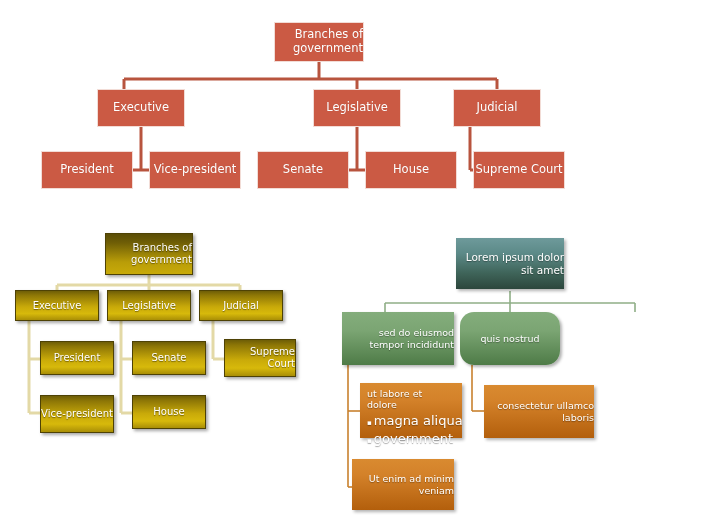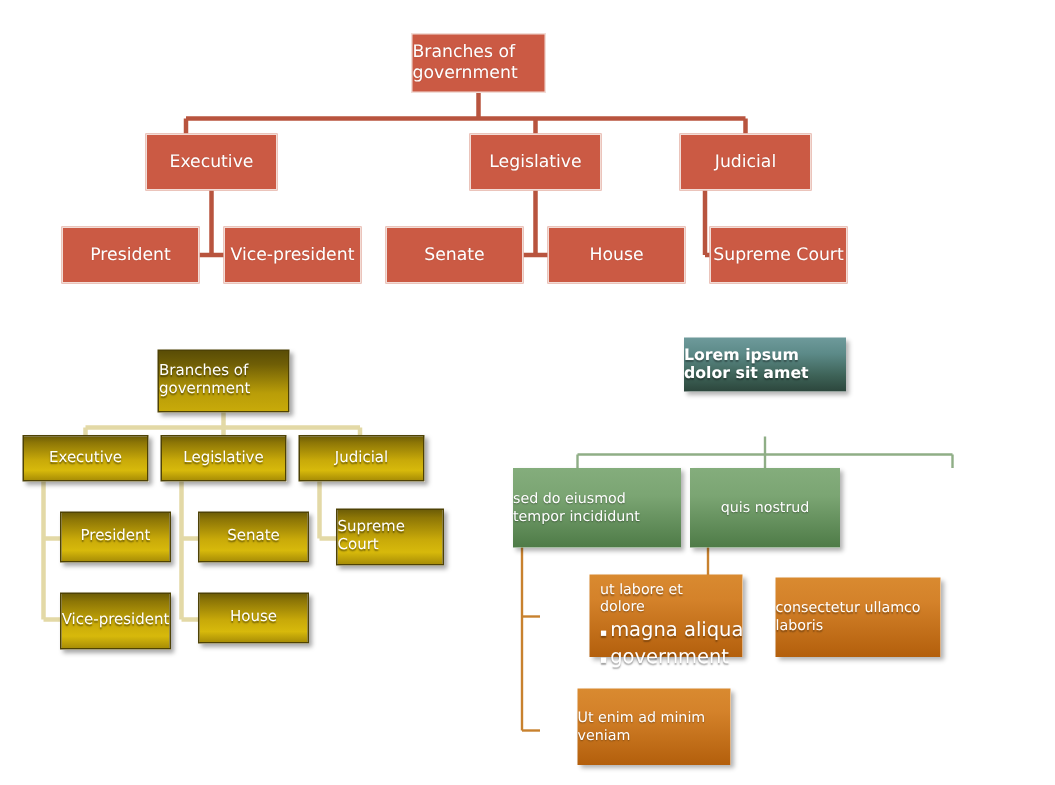--- a/index.html
+++ b/index.html
@@ -11,21 +11,21 @@
     position:relative;
   }
   .canvas{position:absolute;left:0;top:0;width:703px;height:523px;}
   .lines{position:absolute;left:0;top:0;width:703px;height:523px;pointer-events:none;}
   .node{
     position:absolute;
     box-sizing:border-box;
     display:flex;
     align-items:center;
     justify-content:center;
-    text-align:left;
+    text-align:right;
     color:#ffffff;
     line-height:1.18;
   }
 
   
   .c1{
     background:#CB5A44;
     border:1.5px solid #F2DCD6;
     font-size:11.5px;
     text-shadow:0 0 1px rgba(0,0,0,.15);
@@ -54,21 +54,20 @@
     background:linear-gradient(to bottom,#84AD7C 0%,#7BA573 35%,#4E7B47 100%);
     font-size:9.5px;
     box-shadow:2px 2px 3px rgba(0,0,0,.3);
     text-shadow:0 1px 1px rgba(0,0,0,.35);
   }
   .c3leaf{
     background:linear-gradient(to bottom,#D98A30 0%,#D4822A 30%,#B35F0C 100%);
     font-size:9.5px;
     box-shadow:2px 2px 3px rgba(0,0,0,.3);
     text-shadow:0 1px 1px rgba(0,0,0,.35);
-    margin-left:33px;
   }
   .c3leaf.bulleted{
     display:block;
     text-align:left;
     padding:5px 7px 4px 7px;
   }
   .c3leaf .lead{font-size:9.5px;display:block;margin-bottom:2px;}
   .c3leaf ul{margin:0;padding:0;list-style:none;}
   .c3leaf li{font-size:13px;line-height:1.35;white-space:nowrap;}
   .c3leaf li:before{content:"\25AA";margin-right:2px;font-size:7px;}
@@ -153,24 +152,24 @@
   <div class="node c2" style="left:15px;top:290px;width:84px;height:31px;">Executive</div>
   <div class="node c2" style="left:107px;top:290px;width:84px;height:31px;">Legislative</div>
   <div class="node c2" style="left:199px;top:290px;width:84px;height:31px;">Judicial</div>
 
   <div class="node c2" style="left:40px;top:341px;width:74px;height:34px;">President</div>
   <div class="node c2" style="left:40px;top:395px;width:74px;height:38px;">Vice-president</div>
   <div class="node c2" style="left:132px;top:341px;width:74px;height:34px;">Senate</div>
   <div class="node c2" style="left:132px;top:395px;width:74px;height:34px;">House</div>
   <div class="node c2" style="left:224px;top:339px;width:72px;height:38px;">Supreme Court</div>
 
-  <div class="node c3head" style="left:456px;top:225px;width:108px;height:36px;font-weight:bold;">Lorem ipsum dolor sit amet</div>
+  <div class="node c3head" style="left:456px;top:238px;width:108px;height:51px;">Lorem ipsum dolor sit amet</div>
 
   <div class="node c3mid" style="left:342px;top:312px;width:112px;height:53px;">sed do eiusmod tempor incididunt</div>
-  <div class="node c3mid" style="left:460px;top:312px;width:100px;height:53px;">quis nostrud</div>
+  <div class="node c3mid" style="left:460px;top:312px;width:100px;height:53px;border-radius:14px;">quis nostrud</div>
 
   <div class="node c3leaf bulleted" style="left:360px;top:383px;width:102px;height:55px;">
     <span class="lead">ut labore et dolore</span>
     <ul>
       <li>magna aliqua</li>
       <li>government</li>
     </ul>
   </div>
 
   <div class="node c3leaf" style="left:352px;top:459px;width:102px;height:51px;">Ut enim ad minim veniam</div>

